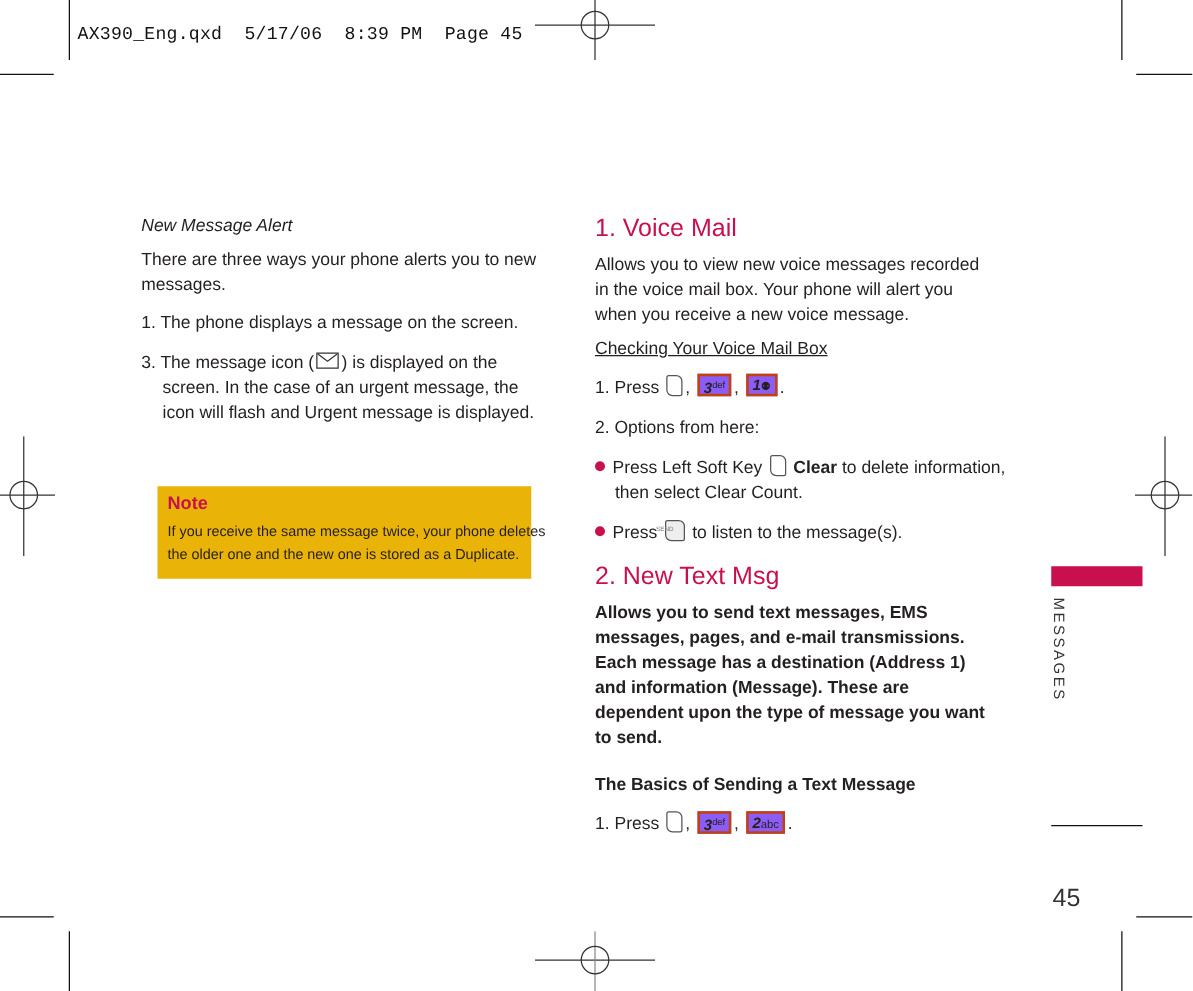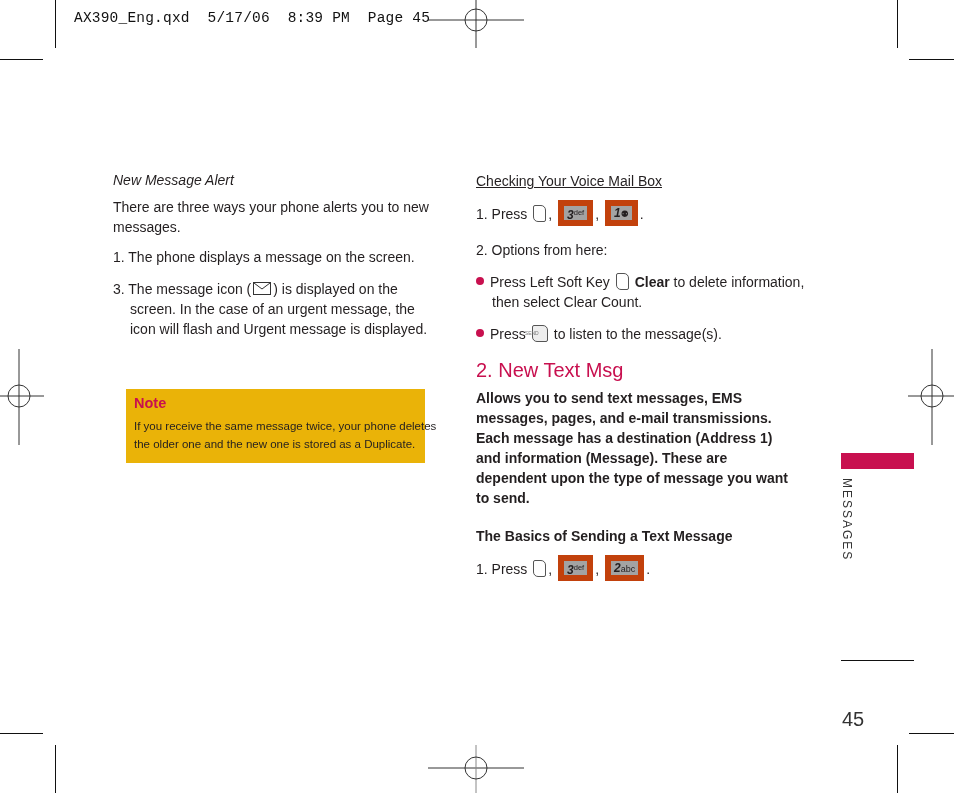--- a/index.html
+++ b/index.html
@@ -1,29 +1,29 @@
 <!DOCTYPE html>
 <html><head>
 <meta charset="utf-8">
 <style>
   html, body { margin:0; padding:0; }
   body { width:954px; height:793px; background:#fff; position:relative; overflow:hidden;
          font-family:"Liberation Sans", sans-serif; color:#231f20; }
   .abs { position:absolute; }
-  .slug { left:62px; top:10px; font-family:"Liberation Mono", monospace; font-size:14.5px; color:#111; white-space:pre; letter-spacing:0.2px;margin-left:12px; }
+  .slug { left:62px; top:20px; font-family:"Liberation Mono", monospace; font-size:14.5px; color:#111; white-space:pre; letter-spacing:0.2px; }
   .line { position:absolute; background:#111; }
   .reg { position:absolute; }
   .txt { font-size:14px; line-height:20px; color:#231f20; }
   .bold { font-weight:bold; }
   .title { font-size:20px; color:#c8104f; line-height:24px; }
   .note { left:126px; top:389px; width:299px; height:74px; background:#eab308; }
   .note-title { position:absolute; left:8px; top:6px; color:#c8104f; font-weight:bold; font-size:14.5px; }
   .note-text { position:absolute; left:8px; top:28px; width:312px; font-size:11.5px; line-height:18px; color:#231f20; }
   .bullet { display:inline-block; width:8px; height:8px; border-radius:50%; background:#c8104f; margin-right:6px; vertical-align:middle; position:relative; top:-2px; }
-  .key { display:inline-block; border:6px solid #c2410c; background:#a3a3a3; height:14px; line-height:14px; font-size:9px; padding:0 3px; vertical-align:middle; position:relative; top:-2px; margin:0 2px; }
+  .key { display:inline-block; border:2px solid #c2410c; background:#8b5cf6; height:14px; line-height:14px; font-size:9px; padding:0 3px; vertical-align:middle; position:relative; top:-2px; margin:0 2px; }
   .key b { font-size:12px; font-style:italic; }
   .softkey { display:inline-block; width:11px; height:15px; border:1px solid #555; border-radius:2px 5px 2px 5px; vertical-align:middle; position:relative; top:-2px; margin:0 2px; background:#fff; }
   .sendkey { display:inline-block; width:14px; height:15px; border:1px solid #555; border-radius:2px 5px 2px 5px; vertical-align:middle; position:relative; top:-2px; margin:0 6px; background:#eee; font-size:5px; text-align:center; line-height:15px; color:#777; }
   .envelope { display:inline-block; width:16px; height:11px; border:1px solid #333; vertical-align:middle; position:relative; top:-2px; margin:0 2px; }
   .tab { left:841px; top:453px; width:73px; height:16px; background:#c8104f; }
   .vertical { left:840px; top:478px; font-size:12px; letter-spacing:2px; color:#333; writing-mode:vertical-rl; }
   .pagenum { left:842px; top:708px; font-size:20px; color:#333; }
 </style>
 </head>
 <body>
@@ -70,20 +70,22 @@
         </svg></span><span>) is displayed on the screen. In the case of an urgent message, the icon will flash and Urgent message is displayed.</span>
   </div>
 </div>
 
 <div class="abs note">
   <div class="note-title">Note</div>
   <div class="note-text">If you receive the same message twice, your phone deletes the older one and the new one is stored as a Duplicate.</div>
 </div>
 
 <div class="abs" style="left:476px;top:171px;width:335px;">
+  <div class="title" style="margin-bottom:6px;">1. Voice Mail</div>
+  <div class="txt" style="width:320px;margin-bottom:7px;">Allows you to view new voice messages recorded in the voice mail box. Your phone will alert you when you receive a new voice message.</div>
   <div class="txt" style="margin-bottom:11px;text-decoration:underline;">Checking Your Voice Mail Box</div>
   <div class="txt" style="margin-bottom:12px;">
     <span>1. Press</span>
     <span class="softkey"></span>,
     <span class="key"><b>3</b><sup>def</sup></span>,
     <span class="key"><b>1</b><span>⚉</span></span>.
   </div>
   <div class="txt" style="margin-bottom:12px;">2. Options from here:</div>
   <div class="txt" style="padding-left:16px;text-indent:-16px;margin-bottom:12px;">
     <span class="bullet"></span><span>Press Left Soft Key</span>

